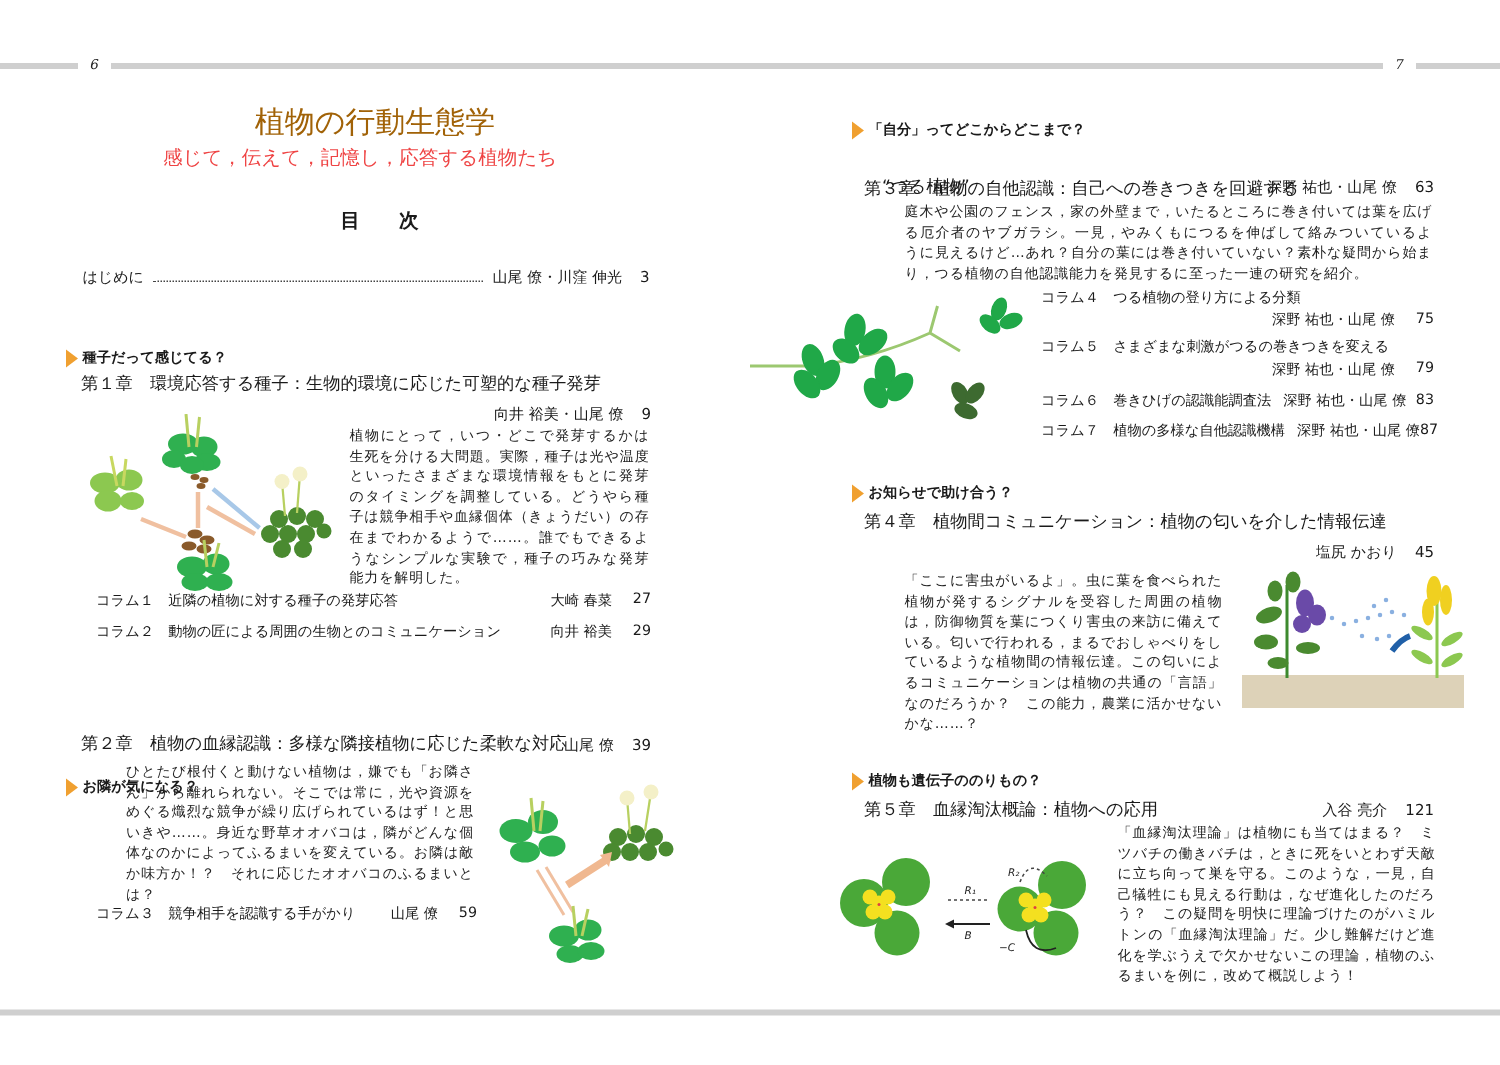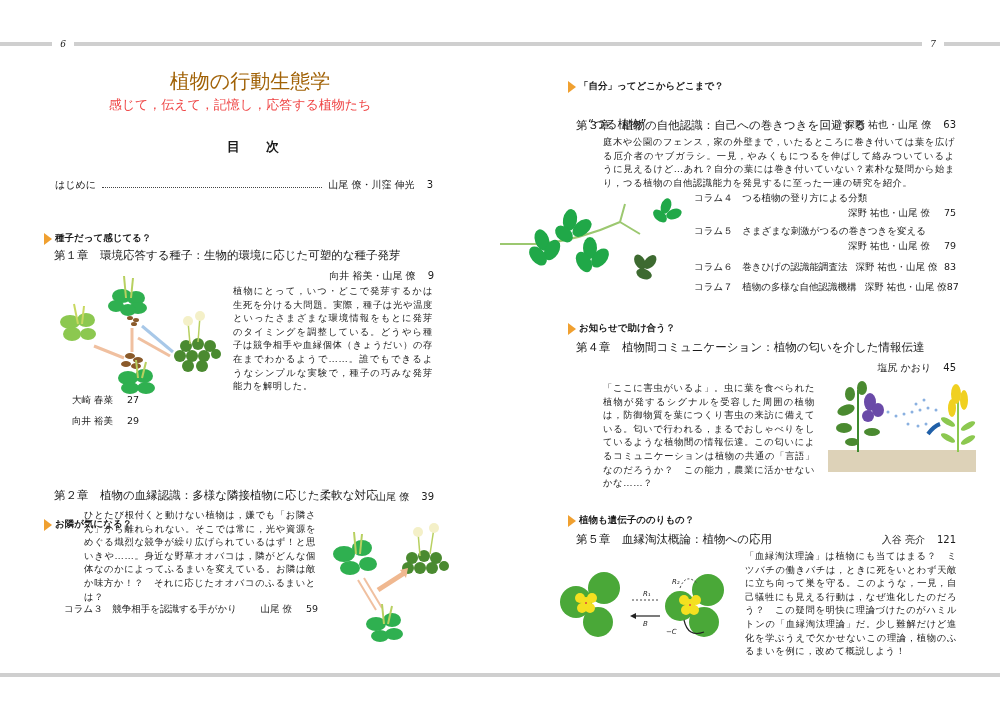--- a/index.html
+++ b/index.html
@@ -123,24 +123,26 @@
         <ellipse cx="72" cy="112" rx="9" ry="6"></ellipse>
         <ellipse cx="88" cy="112" rx="9" ry="6"></ellipse>
       </g>
     <line x1="80" y1="102" x2="78" y2="84" stroke="#b8d060" stroke-width="2"></line>
       <line x1="84" y1="102" x2="88" y2="86" stroke="#b8d060" stroke-width="2"></line>
   </svg>
 </div>
 <div class="abs blurb" style="left:233px; top:284px; width:200px;">植物にとって，いつ・どこで発芽するかは生死を分ける大問題。実際，種子は光や温度といったさまざまな環境情報をもとに発芽のタイミングを調整している。どうやら種子は競争相手や血縁個体（きょうだい）の存在までわかるようで……。誰でもできるようなシンプルな実験で，種子の巧みな発芽能力を解明した。</div>
 
 <div class="abs col-row" style="left:64px; top:394px; width:370px;">
+  <span class="lbl">コラム１　近隣の植物に対する種子の発芽応答</span>
     <span class="au">大崎 春菜</span>
     <span class="pn">27</span>
 </div>
 <div class="abs col-row" style="left:64px; top:415px; width:370px;">
+  <span class="lbl">コラム２　動物の匠による周囲の生物とのコミュニケーション</span>
     <span class="au">向井 裕美</span>
     <span class="pn">29</span>
 </div>
 
 <div class="abs section-tag" style="left:44px; top:470px;margin-top:48px;">
   <span class="tri"></span>
   <span>お隣が気になる？</span>
 </div>
 <div class="abs chap" style="left:54px; top:488px;">第２章　植物の血縁認識：多様な隣接植物に応じた柔軟な対応</div>
 <div class="abs author" style="right:566px; top:490px;">

